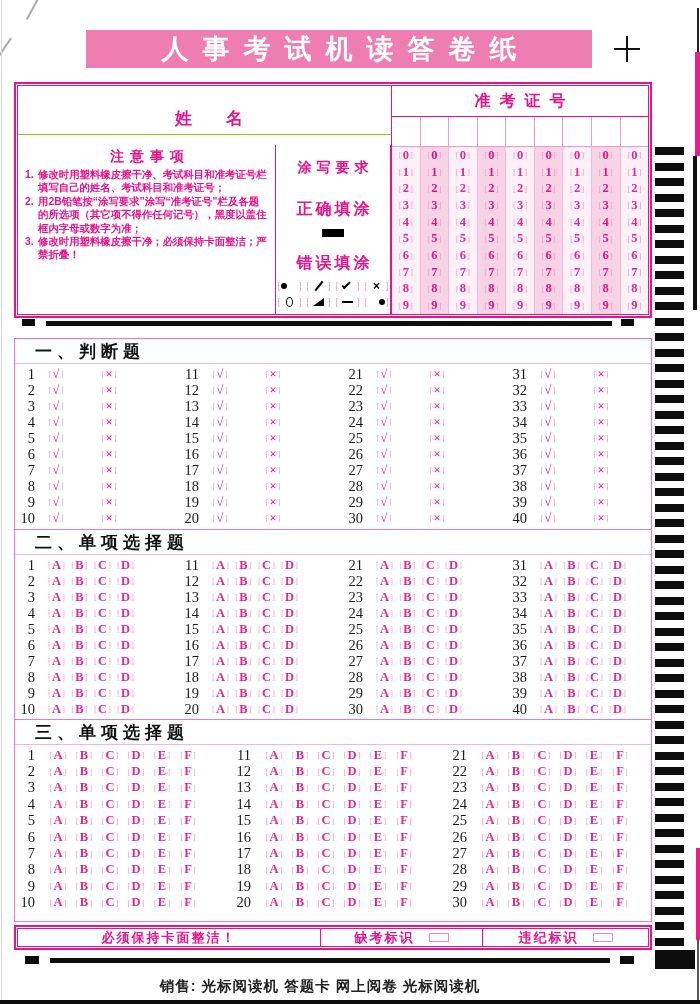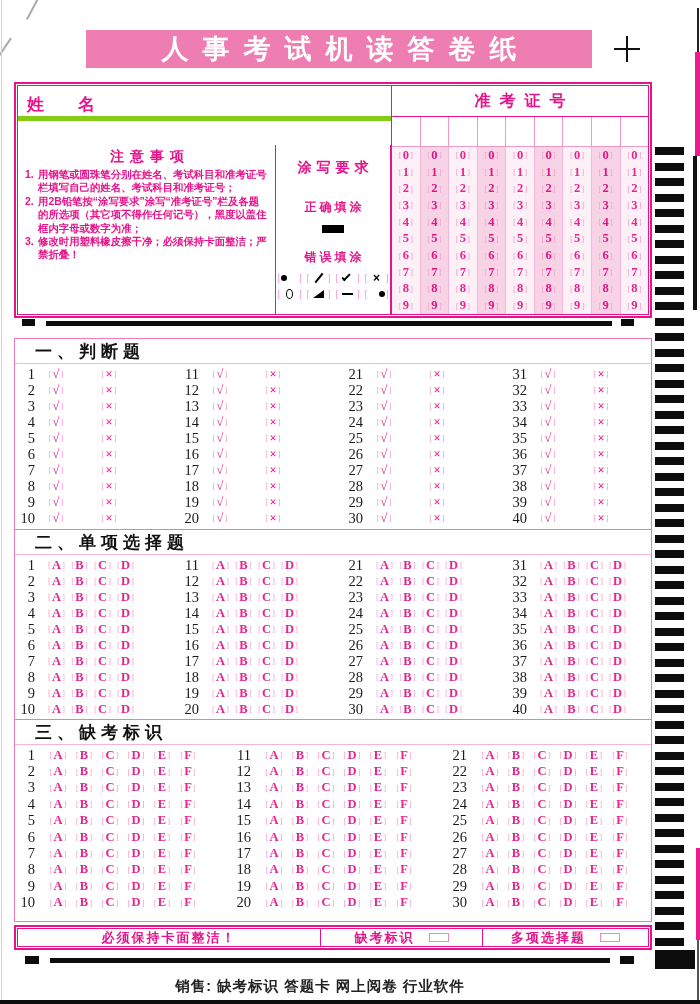--- a/index.html
+++ b/index.html
@@ -12,31 +12,31 @@
     color:#fff; display:flex; align-items:center; justify-content:center;
     font-size:27px; font-weight:bold; letter-spacing:14px; text-indent:14px; white-space:nowrap; }
   .plus-mark { position:absolute; left:614px; top:36px; width:26px; height:26px; }
   .plus-mark i { position:absolute; background:#111; }
   .plus-mark .ph { left:0; top:12px; width:26px; height:2px; }
   .plus-mark .pv { left:12px; top:0; width:2px; height:26px; }
 
   
   .info-box { position:absolute; left:14px; top:82px; width:638px; height:236px; border:2px solid #e6138a; }
   .info-inner { position:absolute; inset:1px; border:1px solid #e6138a; }
-  .row-name { position:absolute; left:0; top:4px; width:373px; height:31px; border-bottom:5px solid #84cc16;
-    line-height:30px; padding-left:9px; color:#e6138a; font-weight:bold; font-size:17px; }
+  .row-name { position:absolute; left:0; top:18px; width:373px; height:31px; border-bottom:1px solid #84cc16;
+    line-height:30px; padding-left:9px; color:#e6138a; font-weight:bold; font-size:17px;text-align:center; }
   .row-subject { position:absolute; left:0; top:31px; width:373px; height:28px; border-bottom:1px solid #e6138a;
     line-height:27px; padding-left:9px; color:#e6138a; font-weight:bold; font-size:15px; }
   .notice-panel { position:absolute; left:0; top:59px; width:258px; bottom:0; border-right:1px solid #e6138a; padding:3px 6px 0 7px; }
   .notice-title { text-align:center; color:#e6138a; font-weight:bold; font-size:14px; letter-spacing:6px; text-indent:6px; margin-bottom:2px; }
   .notice-list li { display:flex; color:#e6138a; font-weight:bold; font-size:10.4px; line-height:13.4px; list-style:none; }
   .notice-list .n-num { flex:none; width:13px; }
   .fill-panel { position:absolute; left:258px; top:59px; width:115px; bottom:0; border-right:1px solid #e6138a; text-align:center; color:#e6138a; }
   .fill-title { font-size:14px; font-weight:bold; letter-spacing:5px; text-indent:5px; margin-top:14px; }
-  .fill-sub { font-size:12px; font-weight:bold; letter-spacing:3px; text-indent:3px; }
+  .fill-sub { font-size:16px; font-weight:bold; letter-spacing:3px; text-indent:3px; }
   .fill-correct-label { margin-top:22px; }
   .fill-wrong-label { margin-top:16px; }
   .correct-example { width:22px; height:8px; background:#000; margin:9px auto 0 auto; }
   .wrong-rows { margin-top:6px; }
   .wrong-row { display:flex; justify-content:center; gap:5px; margin-top:4px; }
   .wmark { position:relative; width:24px; height:12px; display:flex; align-items:center; }
   .wmark .wbr { color:#f29cc8; font-family:"Liberation Serif",serif; font-size:10px; line-height:12px; }
   .wmark .wmid { flex:1; height:12px; position:relative; display:flex; align-items:center; justify-content:center; }
   .m-dot { width:6px; height:6px; border-radius:50%; background:#000; }
   .m-dot.left { margin-right:auto; margin-left:0; }
@@ -120,21 +120,21 @@
     <div class="info-inner">
       <div class="row-name">
         <span>姓　　名</span>
       </div>
 
       <div class="notice-panel">
         <div class="notice-title">注意事项</div>
         <ul class="notice-list" id="notice-list">
             <li>
               <span class="n-num">1.</span>
-              <span>用钢笔或圆珠笔分别在姓名、考试科目和准考证号栏填写自己的姓名、考试科目和准考证号；</span>
+              <span>修改时用塑料橡皮擦干净、考试科目和准考证号栏填写自己的姓名、考试科目和准考证号；</span>
             </li>
             <li>
               <span class="n-num">2.</span>
               <span>用2B铅笔按“涂写要求”涂写“准考证号”栏及各题的所选项（其它项不得作任何记号），黑度以盖住框内字母或数字为准；</span>
             </li>
             <li>
               <span class="n-num">3.</span>
               <span>修改时用塑料橡皮擦干净；必须保持卡面整洁；严禁折叠！</span>
             </li>
           </ul>
@@ -2321,21 +2321,21 @@
                   <span class="obr">[</span>
                   <span class="olet">D</span>
                   <span class="obr">]</span>
                 </span>
               </span>
             </div>
           </div>
         </div>
       </div>
       <div class="section sec-multi" style="height: 204px;">
-        <div class="sec-head">三、缺考标识</div>
+        <div class="sec-head">三、单项选择题</div>
         <div class="sec-body" style="height: 178px;">
           <div class="qgroup" style="left: 4px;">
             <div class="qrow">
               <span class="qnum">1</span>
               <span class="opts">
                 <span class="opt">
                   <span class="obr">[</span>
                   <span class="olet">A</span>
                   <span class="obr">]</span>
                 </span>
@@ -3391,21 +3391,21 @@
     </div>
 
   <div class="staff-box">
     <div class="staff-inner">
       <div class="staff-cell c1">必须保持卡面整洁！</div>
       <div class="staff-cell c2">
         <span>缺考标识</span>
         <span class="idbox"></span>
       </div>
       <div class="staff-cell c3">
-        <span>多项选择题</span>
+        <span>违纪标识</span>
         <span class="idbox"></span>
       </div>
     </div>
   </div>
 
   <div class="blk" style="left:25px;top:956px;width:14px;height:8px;"></div>
   <div class="blk" style="left:50px;top:958px;width:560px;height:5px;"></div>
   <div class="blk" style="left:620px;top:956px;width:14px;height:8px;"></div>
   <div class="blk" style="left:655px;top:950px;width:40px;height:19px;"></div>
 
@@ -3463,15 +3463,15 @@
       <div class="blk" style="left: 655px; top: 922px; width: 29px; height: 8px;"></div>
       <div class="blk" style="left: 655px; top: 937.5px; width: 29px; height: 8px;"></div>
     </div>
 
   <div class="edge" style="left:697px;top:8px;width:2px;height:44px;background:#222;"></div>
   <div class="edge" style="left:695px;top:52px;width:5px;height:104px;background:#ec1c90;"></div>
   <div class="edge" style="left:693px;top:156px;width:4px;height:154px;background:#111;"></div>
   <div class="edge" style="left:696px;top:848px;width:4px;height:92px;background:#ec1c90;"></div>
   <div class="edge" style="left:697px;top:940px;width:2px;height:60px;background:#555;"></div>
 
-  <div class="sales-text">销售: 缺考标识 答题卡 网上阅卷 行业软件</div>
+  <div class="sales-text">销售: 光标阅读机 答题卡 网上阅卷 光标阅读机</div>
   <div class="blk" style="left:0;top:1000px;width:700px;height:4px;"></div>
 </div>
 
 </body></html>

